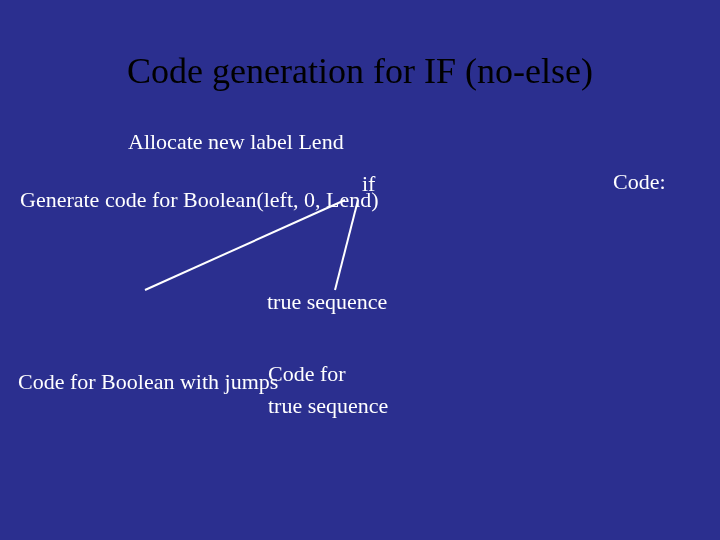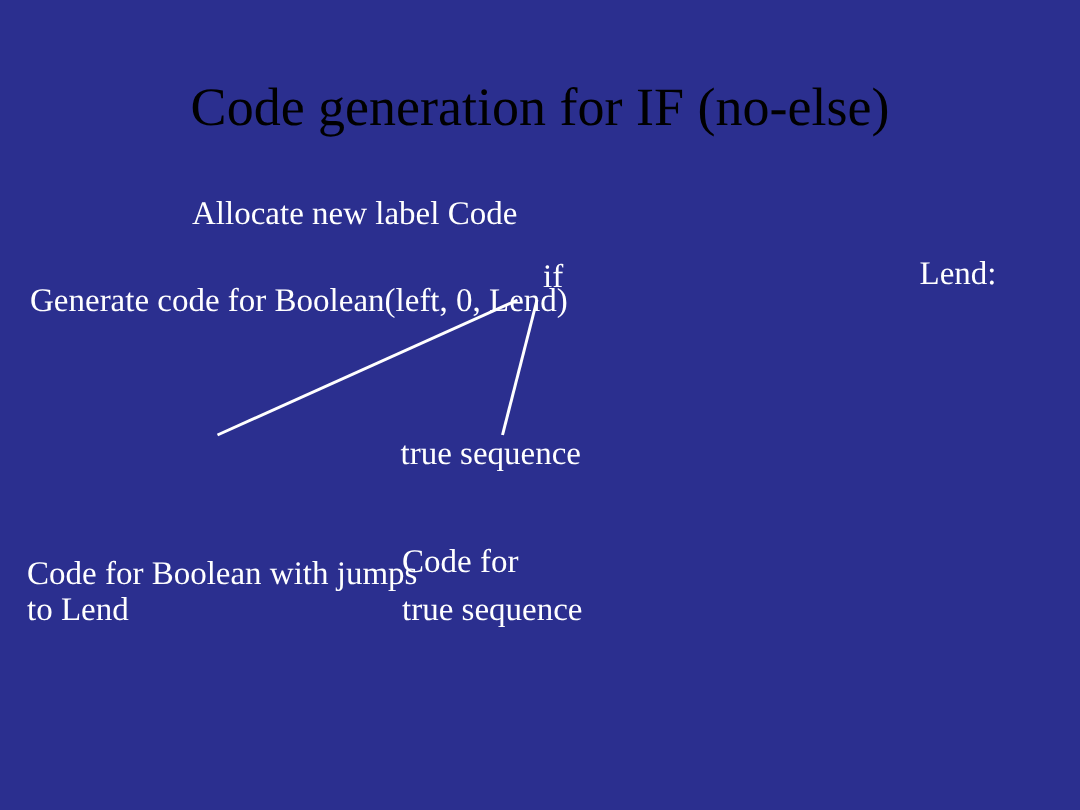--- a/index.html
+++ b/index.html
@@ -40,33 +40,32 @@
     pointer-events: none;
   }
 </style>
 </head>
 <body>
 
 <div class="slide">
 
   <div class="title">Code generation for IF (no-else)</div>
 
-  <div class="txt" style="top:130px; left:128px;">Allocate new label Code</div>
+  <div class="txt" style="top:130px; left:128px;">Allocate new label Lend</div>
 
   <div class="txt" style="top:172px; left:348px;margin-left:14px;">if</div>
 
   <div class="txt" style="top:188px; left:20px;">Generate code for Boolean(left, 0, Lend)</div>
 
-  <div class="txt" style="top:170px; left:613px;">Lend:</div>
+  <div class="txt" style="top:170px; left:613px;">Code:</div>
 
 
   <div class="txt" style="top:290px; left:267px;">true sequence</div>
 
   <div class="txt" style="top:370px; left:18px;text-align:center;">Code for Boolean with jumps</div>
-  <div class="txt" style="top:394px; left:18px;">to Lend</div>
 
   <div class="txt" style="top:362px; left:268px;">Code for</div>
   <div class="txt" style="top:394px; left:268px;">true sequence</div>
 
   <svg class="lines">
     <line x1="345" y1="200" x2="145" y2="290" stroke="#fff" stroke-width="2"></line>
     <line x1="358" y1="200" x2="335" y2="290" stroke="#fff" stroke-width="2"></line>
   </svg>
 
 </div>

